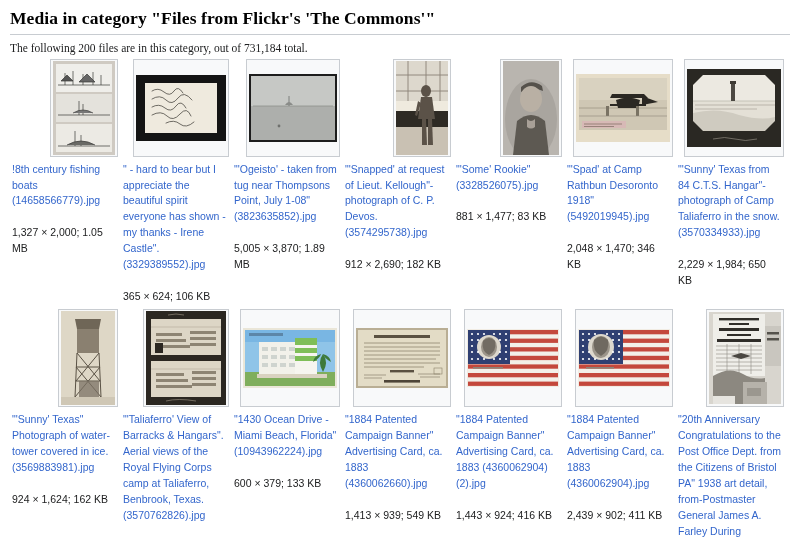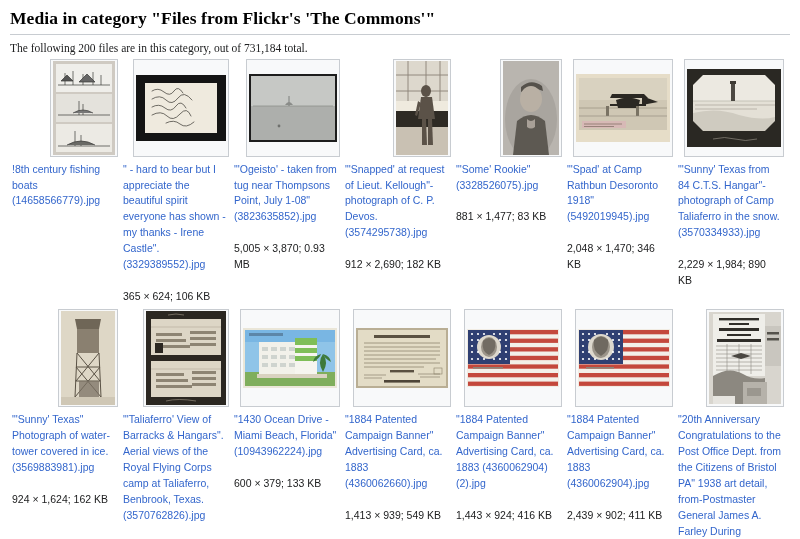--- a/index.html
+++ b/index.html
@@ -102,20 +102,21 @@
               <path d="M26 54 V40 M30 54 V43"></path>
             <path d="M20 52 q10 -6 20 0" fill="#777"></path>
             <path d="M5 85 H57"></path>
               <path d="M22 85 V70 M28 85 V74"></path>
             <path d="M14 84 q14 -8 28 0" fill="#6a6a66"></path>
           </g>
         </svg>
       </div>
       <div class="caption">
         <a class="wlink fname" href="#">!8th century fishing boats (14658566779).jpg</a>
+        <span class="meta">1,327 × 2,000; 1.05 MB</span>
       </div>
     </div>
 
     <div class="gallerybox">
       <div class="thumb">
         <svg width="90" height="66" viewBox="0 0 90 66">
           <rect width="90" height="66" fill="#141414"></rect>
           <rect x="9" y="8" width="72" height="50" fill="#efeade"></rect>
           <g stroke="#4d4a44" stroke-width="0.8" fill="none" stroke-linecap="round">
             <path d="M16 16 q6 -4 12 1 t10 -1 t9 2"></path>
@@ -140,21 +141,21 @@
           <rect x="2" y="2" width="84" height="30" fill="#c6c8c5"></rect>
           <rect x="2" y="32" width="84" height="34" fill="#adafac"></rect>
           <path d="M4 32 H84" stroke="#8d8f8c" stroke-width="0.8"></path>
           <path d="M40 32 V22" stroke="#6b6d6a" stroke-width="0.8"></path>
           <path d="M36 31 q4 -6 8 0 z" fill="#8a8c89"></path>
           <circle cx="30" cy="52" r="1.4" fill="#6f716e"></circle>
         </svg>
       </div>
       <div class="caption">
         <a class="wlink fname" href="#">"'Ogeisto' - taken from tug near Thompsons Point, July 1-08" (3823635852).jpg</a>
-        <span class="meta">5,005 × 3,870; 0.93 MB</span>
+        <span class="meta">5,005 × 3,870; 1.89 MB</span>
       </div>
     </div>
 
     <div class="gallerybox">
       <div class="thumb">
         <svg width="52" height="94" viewBox="0 0 52 94">
           <rect width="52" height="94" fill="#cfc8bb"></rect>
           <rect x="0" y="0" width="52" height="40" fill="#ddd8cd"></rect>
           <g stroke="#8a8276" stroke-width="0.9" fill="none">
             <path d="M0 14 H52 M0 30 H52 M12 0 V40 M30 0 V40 M44 0 V40"></path>
@@ -244,21 +245,21 @@
             <path d="M6 62 l10 0 l-10 -10 z"></path>
               <path d="M88 62 l-10 0 l10 -10 z"></path>
           </g>
           <g stroke="#8f8a7f" stroke-width="0.7" fill="none">
               <path d="M26 70 q12 -3 22 0 t22 0"></path>
             </g>
         </svg>
       </div>
       <div class="caption">
         <a class="wlink fname" href="#">"'Sunny' Texas from 84 C.T.S. Hangar"-photograph of Camp Taliaferro in the snow. (3570334933).jpg</a>
-        <span class="meta">2,229 × 1,984; 890 KB</span>
+        <span class="meta">2,229 × 1,984; 650 KB</span>
       </div>
     </div>
 
     <div class="gallerybox">
       <div class="thumb">
         <svg width="54" height="94" viewBox="0 0 54 94">
           <rect width="54" height="94" fill="#e8e2d4"></rect>
           <rect x="0" y="0" width="54" height="94" fill="#ded7c6"></rect>
           <path d="M14 8 h26 l-2 10 h-22 z" fill="#6f6657"></path>
           <path d="M16 18 h22 v24 h-22 z" fill="#8a8070"></path>

